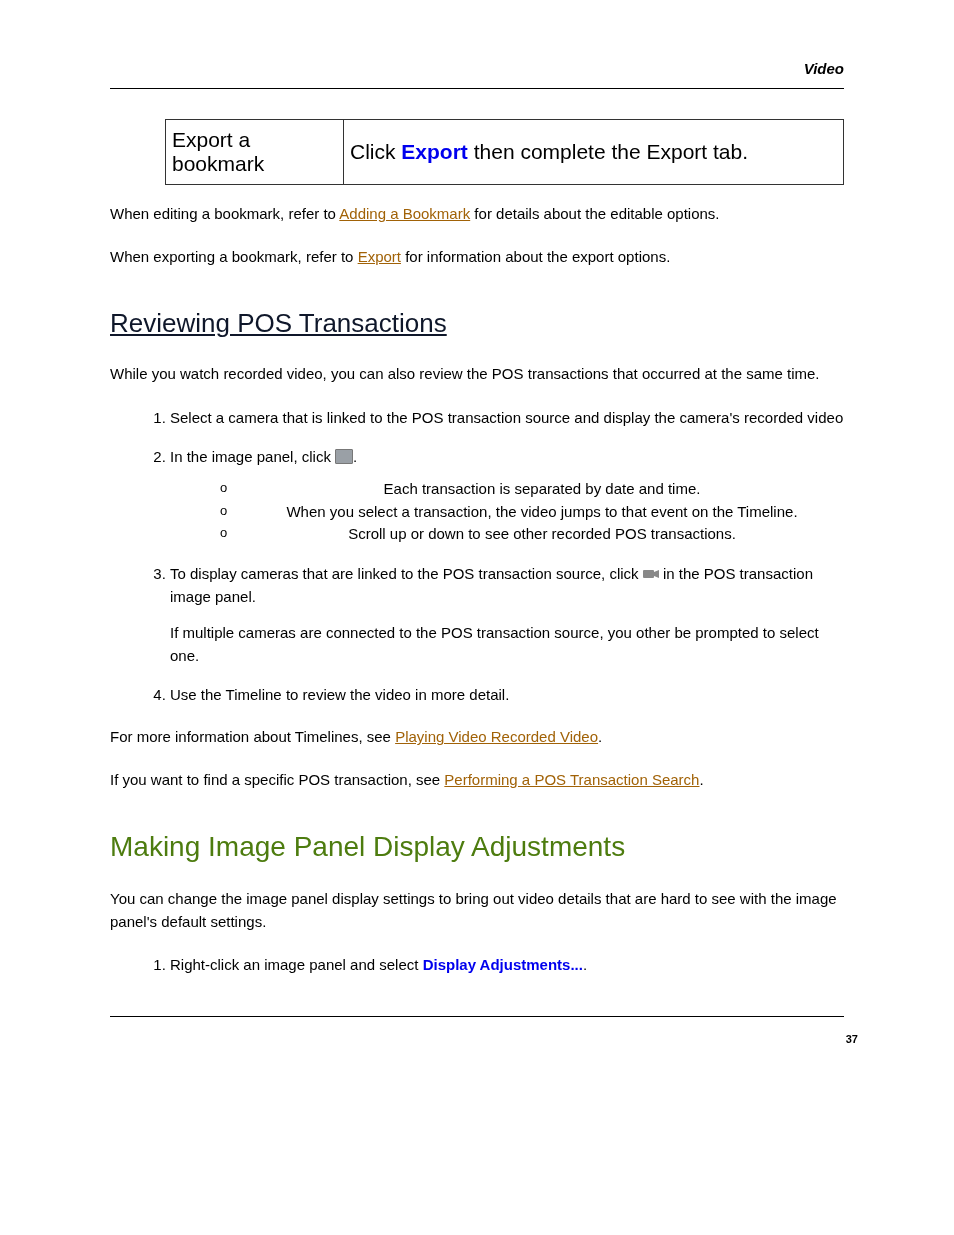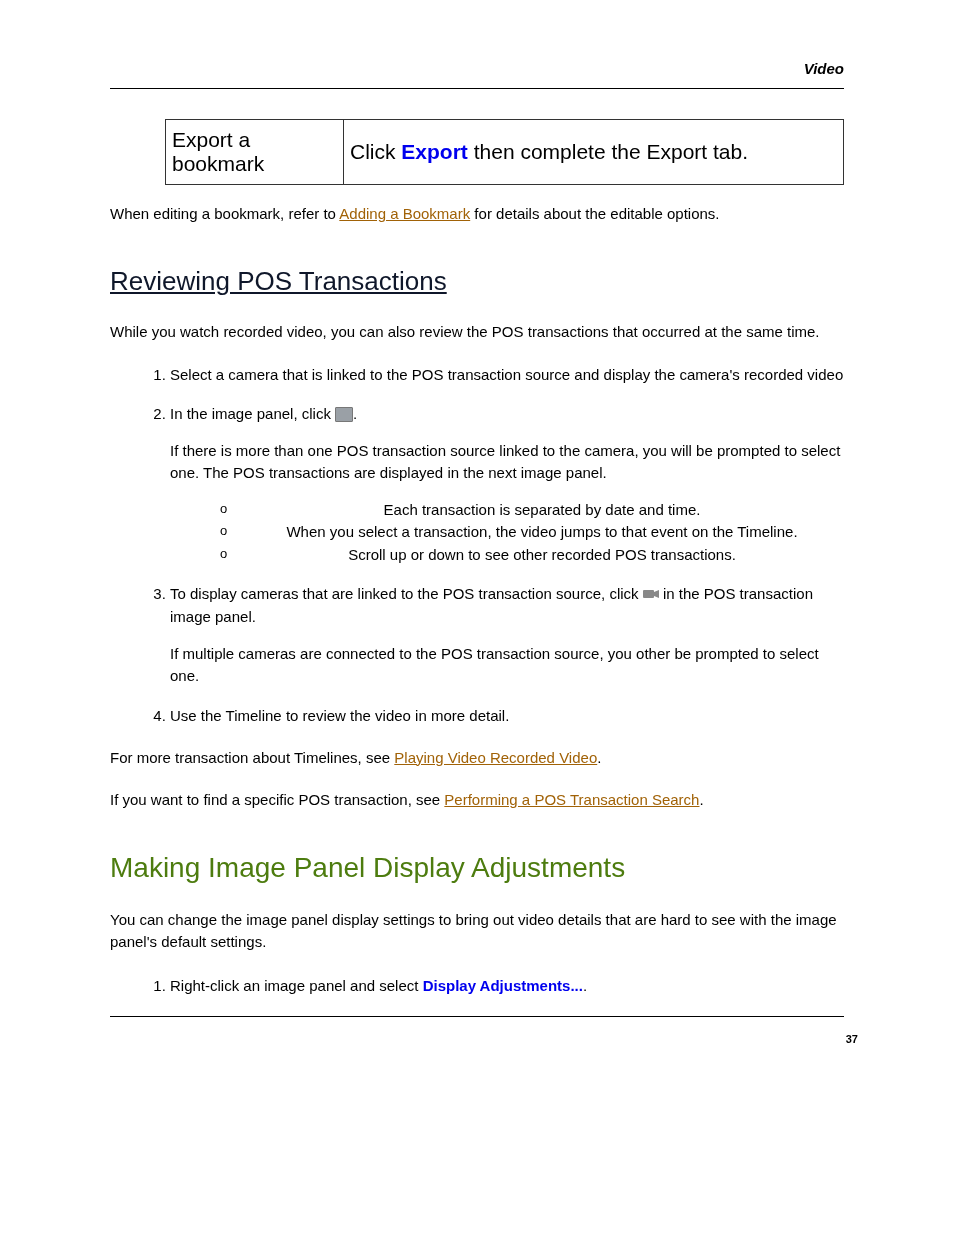--- a/index.html
+++ b/index.html
@@ -143,52 +143,54 @@
         <span>Click </span><span class="bold-blue">Export</span><span> then complete the Export tab.</span>
       </td>
     </tr>
   </tbody>
     </table>
 
   <p>
     <span>When editing a bookmark, refer to </span><a href="#" class="link">Adding a Bookmark</a><span> for details about the editable options.</span>
   </p>
 
+  <p>
+    <span>When exporting a bookmark, refer to </span><a href="#" class="link">Export</a><span> for information about the export options.</span>
+  </p>
 
   <h2 class="underlined">Reviewing POS Transactions</h2>
 
   <p>While you watch recorded video, you can also review the POS transactions that occurred at the same time.</p>
 
   <ol class="main-list">
     <li>
       <span>Select a camera that is linked to the POS transaction source and display the camera's recorded video</span>
     </li>
     <li>
       <span>In the image panel, click </span><span class="icon-box"></span><span>.</span>
-      <p class="inner">If there is more than one POS transaction source linked to the camera, you will be prompted to select one. The POS transactions are displayed in the next image panel.</p>
       <ul class="inner-list">
         <li>Each transaction is separated by date and time.</li>
         <li>When you select a transaction, the video jumps to that event on the Timeline.</li>
         <li>Scroll up or down to see other recorded POS transactions.</li>
       </ul>
     </li>
     <li>
       <span>To display cameras that are linked to the POS transaction source, click </span><span class="icon-camera"><svg viewBox="0 0 16 14">
             <rect x="0" y="3" width="11" height="8" rx="1" fill="#888"></rect>
             <polygon points="11,5 16,3 16,11 11,9" fill="#888"></polygon>
           </svg></span><span> in the POS transaction image panel.</span>
       <p class="inner">If multiple cameras are connected to the POS transaction source, you other be prompted to select one.</p>
     </li>
     <li>
       <span>Use the Timeline to review the video in more detail.</span>
     </li>
   </ol>
 
   <p>
-    <span>For more transaction about Timelines, see </span><a href="#" class="link">Playing Video Recorded Video</a><span>.</span>
+    <span>For more information about Timelines, see </span><a href="#" class="link">Playing Video Recorded Video</a><span>.</span>
   </p>
 
   <p>
     <span>If you want to find a specific POS transaction, see </span><a href="#" class="link">Performing a POS Transaction Search</a><span>.</span>
   </p>
 
   <h1 class="section">Making Image Panel Display Adjustments</h1>
 
   <p>You can change the image panel display settings to bring out video details that are hard to see with the image panel's default settings.</p>
 

